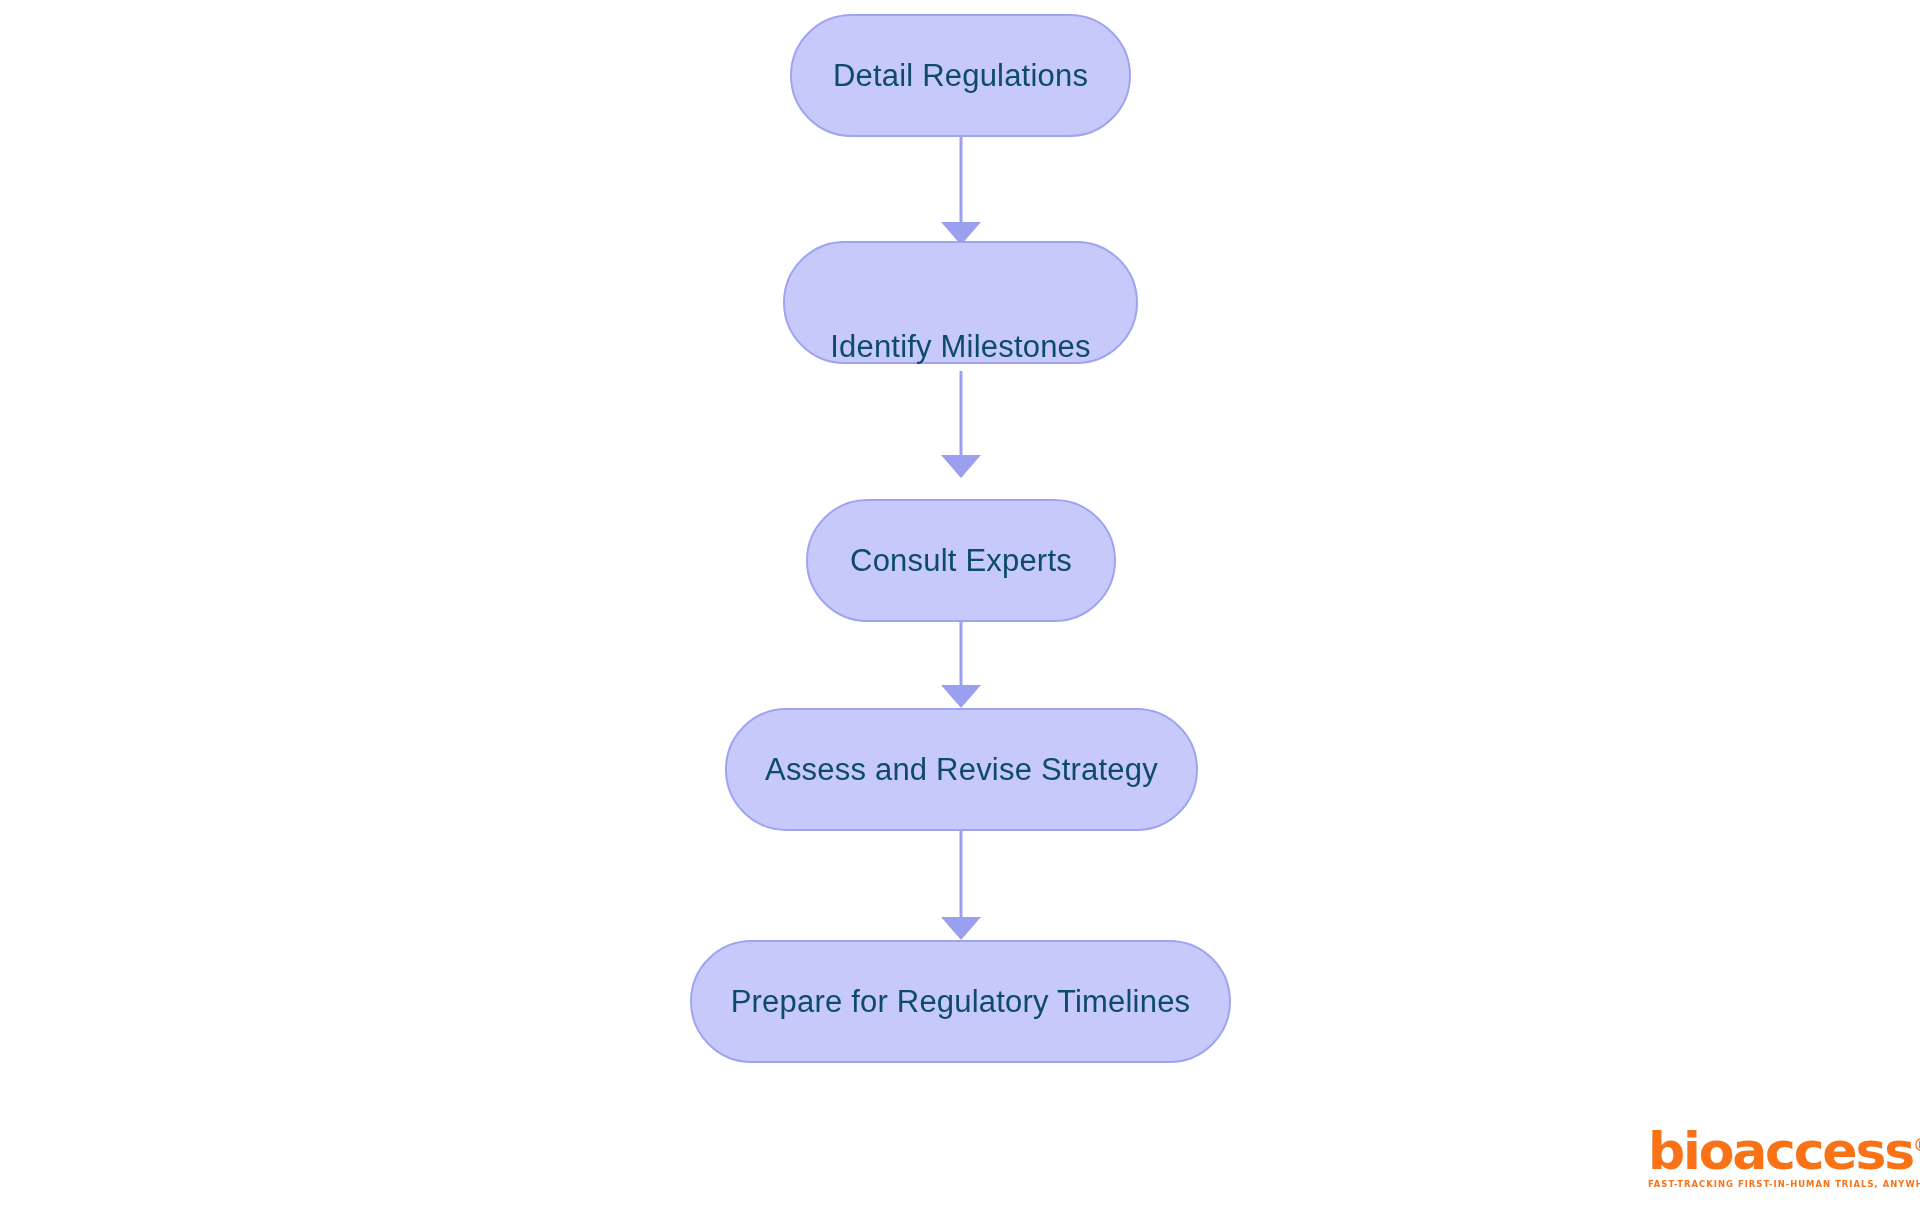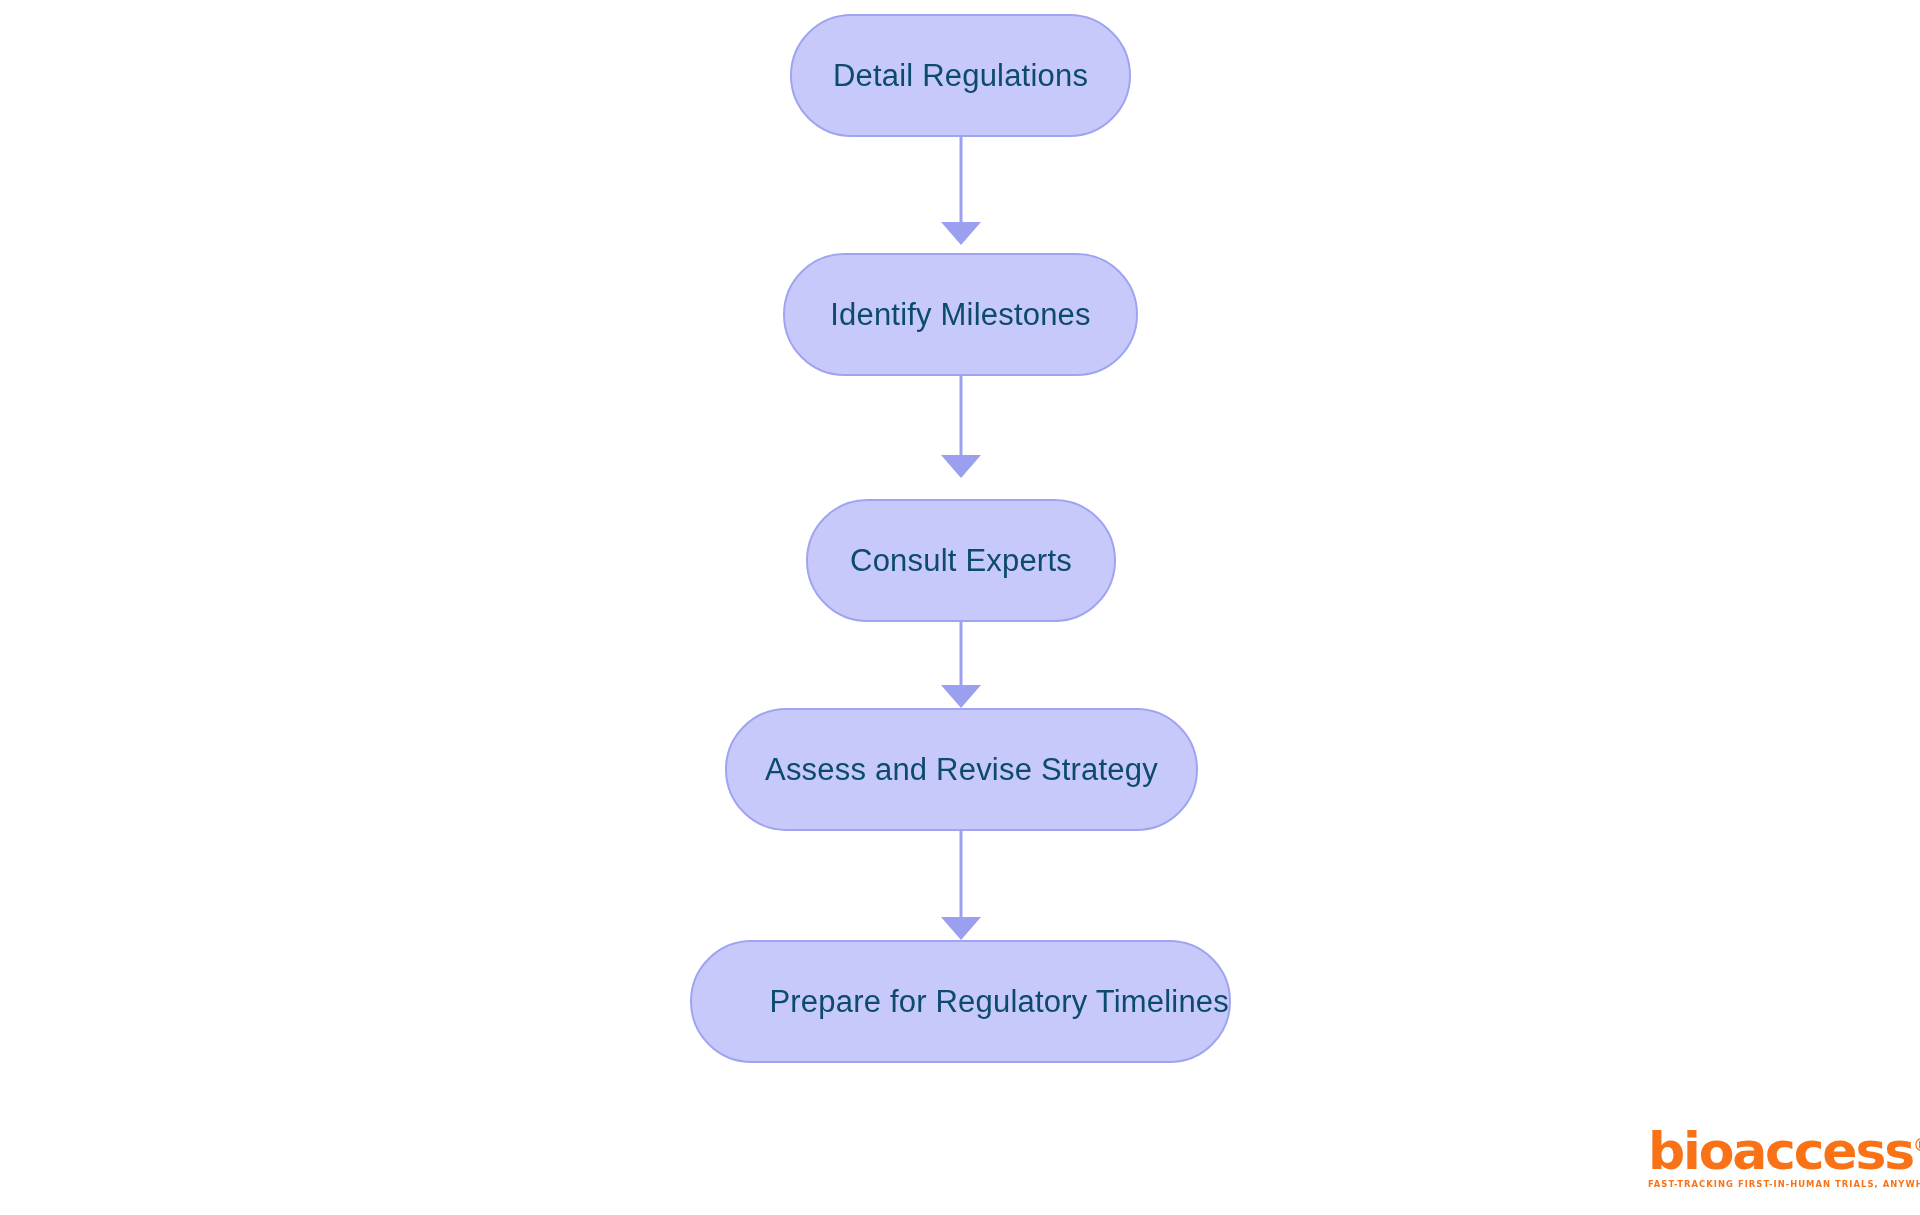--- a/index.html
+++ b/index.html
@@ -38,24 +38,24 @@
     font-size: 31px;
     font-weight: 400;
     letter-spacing: 0.2px;
     color: #0c4a6e;
     white-space: nowrap;
     line-height: 1;
     user-select: none;
   }
 
   .node-1 { left: 790px;  top: 14px;   width: 341px; }
-  .node-2 { left: 783px;  top: 253px;  width: 355px; }
+  .node-2 { left: 783px;  top: 241px;  width: 355px; align-items: flex-end; }
   .node-3 { left: 806px;  top: 478px;  width: 310px; margin-top: 21px; }
   .node-4 { left: 725px;  top: 708px;  width: 473px; }
-  .node-5 { left: 690px;  top: 940px;  width: 541px; justify-content: flex-end; }
+  .node-5 { left: 690px;  top: 940px;  width: 541px; }
 
   
   .connector {
     position: absolute;
     left: 0;
     top: 0;
     width: 1920px;
     height: 1215px;
     pointer-events: none;
   }

